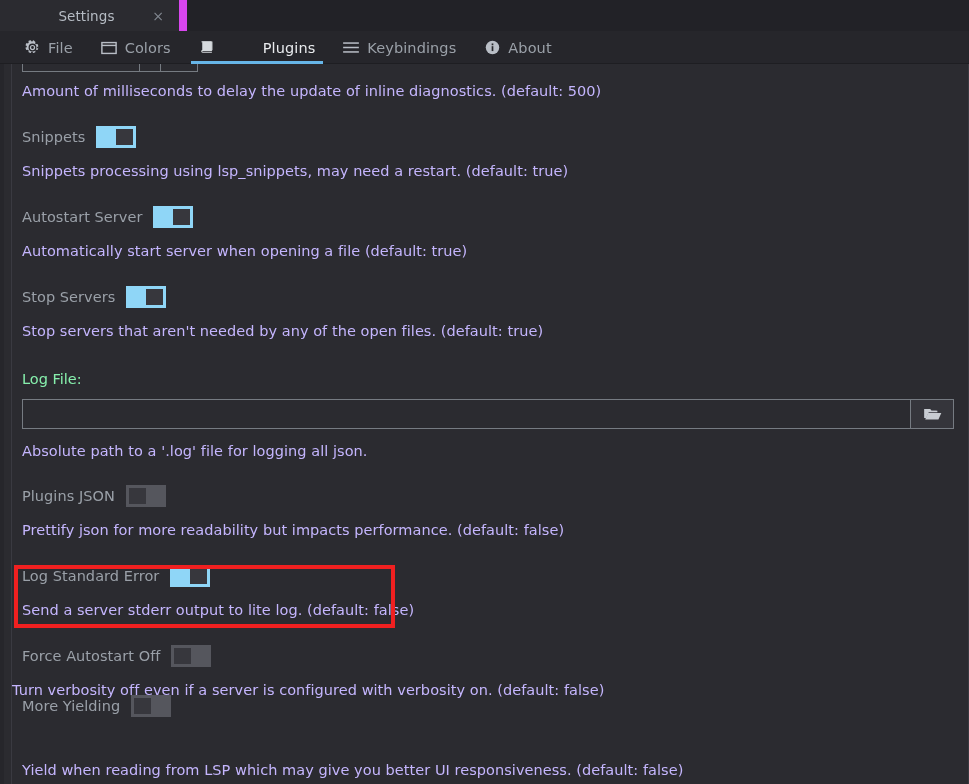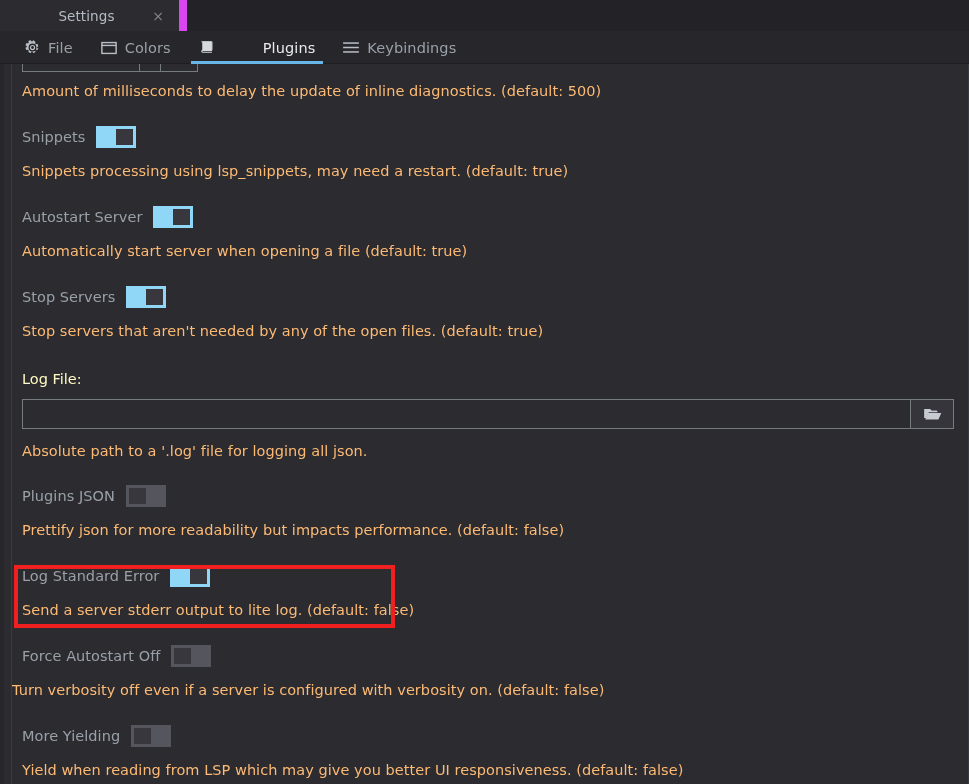--- a/index.html
+++ b/index.html
@@ -162,21 +162,21 @@
 
   .rows {
     position: absolute;
     left: 0; top: 0;
     width: 969px;
   }
 
   .desc {
     position: absolute;
     font-size: 14.5px;
-    color: #fdba74;
+    color: #c4b5fd;
     letter-spacing: .05px;
     white-space: nowrap;
   }
   .setting-row {
     position: absolute;
     display: flex;
     align-items: center;
     gap: 11px;
     white-space: nowrap;
   }
@@ -205,21 +205,21 @@
     width: 17px; height: 16px;
     background: #37373d;
   }
   .toggle.on .track { background: #8fd6f7; }
   .toggle.on .knob { left: 20px; }
 
   
   .field-label {
     position: absolute;
     font-size: 14.5px;
-    color: #fef9c3;
+    color: #86efac;
   }
   .file-row {
     position: absolute;
     display: flex;
     align-items: stretch;
     height: 30px;
   }
   .file-input {
     width: 888px;
     height: 30px;
@@ -306,20 +306,30 @@
       <span class="ticon">
         <svg width="16" height="13" viewBox="0 0 18 14" stroke="currentColor" stroke-width="1.7" stroke-linecap="square">
           <line x1="1" y1="2" x2="17" y2="2"></line>
           <line x1="1" y1="7" x2="17" y2="7"></line>
           <line x1="1" y1="12" x2="17" y2="12"></line>
         </svg>
       </span>
       <span class="tab-label">Keybindings</span>
     </div>
 
+    <div class="tab">
+      <span class="ticon">
+        <svg width="15" height="15" viewBox="0 0 16 16" fill="currentColor">
+          <circle cx="8" cy="8" r="7.2"></circle>
+          <rect x="7.1" y="6.6" width="1.8" height="5.2" fill="#26262b"></rect>
+          <rect x="7.1" y="3.7" width="1.8" height="1.9" fill="#26262b"></rect>
+        </svg>
+      </span>
+      <span class="tab-label">About</span>
+    </div>
 
   </div>
 
   <div class="content">
 
     <div class="left-gutter"></div>
     <div class="left-rule"></div>
     <div class="right-rule"></div>
 
     <div class="clipped-spinner">
@@ -393,21 +403,21 @@
 
       <div class="setting-row" style="left:22px; top:581px;">
         <span class="setting-label">Force Autostart Off</span>
         <span class="toggle">
           <span class="track"></span>
             <span class="knob"></span>
         </span>
       </div>
       <div class="desc" style="left:12px; top:618px;">Turn verbosity off even if a server is configured with verbosity on. (default: false)</div>
 
-      <div class="setting-row" style="left:22px; top:661px;justify-content:center;">
+      <div class="setting-row" style="left:22px; top:631px;justify-content:center;">
         <span class="setting-label">More Yielding</span>
         <span class="toggle">
           <span class="track"></span>
             <span class="knob"></span>
         </span>
       </div>
       <div class="desc" style="left:22px; top:698px;">Yield when reading from LSP which may give you better UI responsiveness. (default: false)</div>
 
     </div>
 

